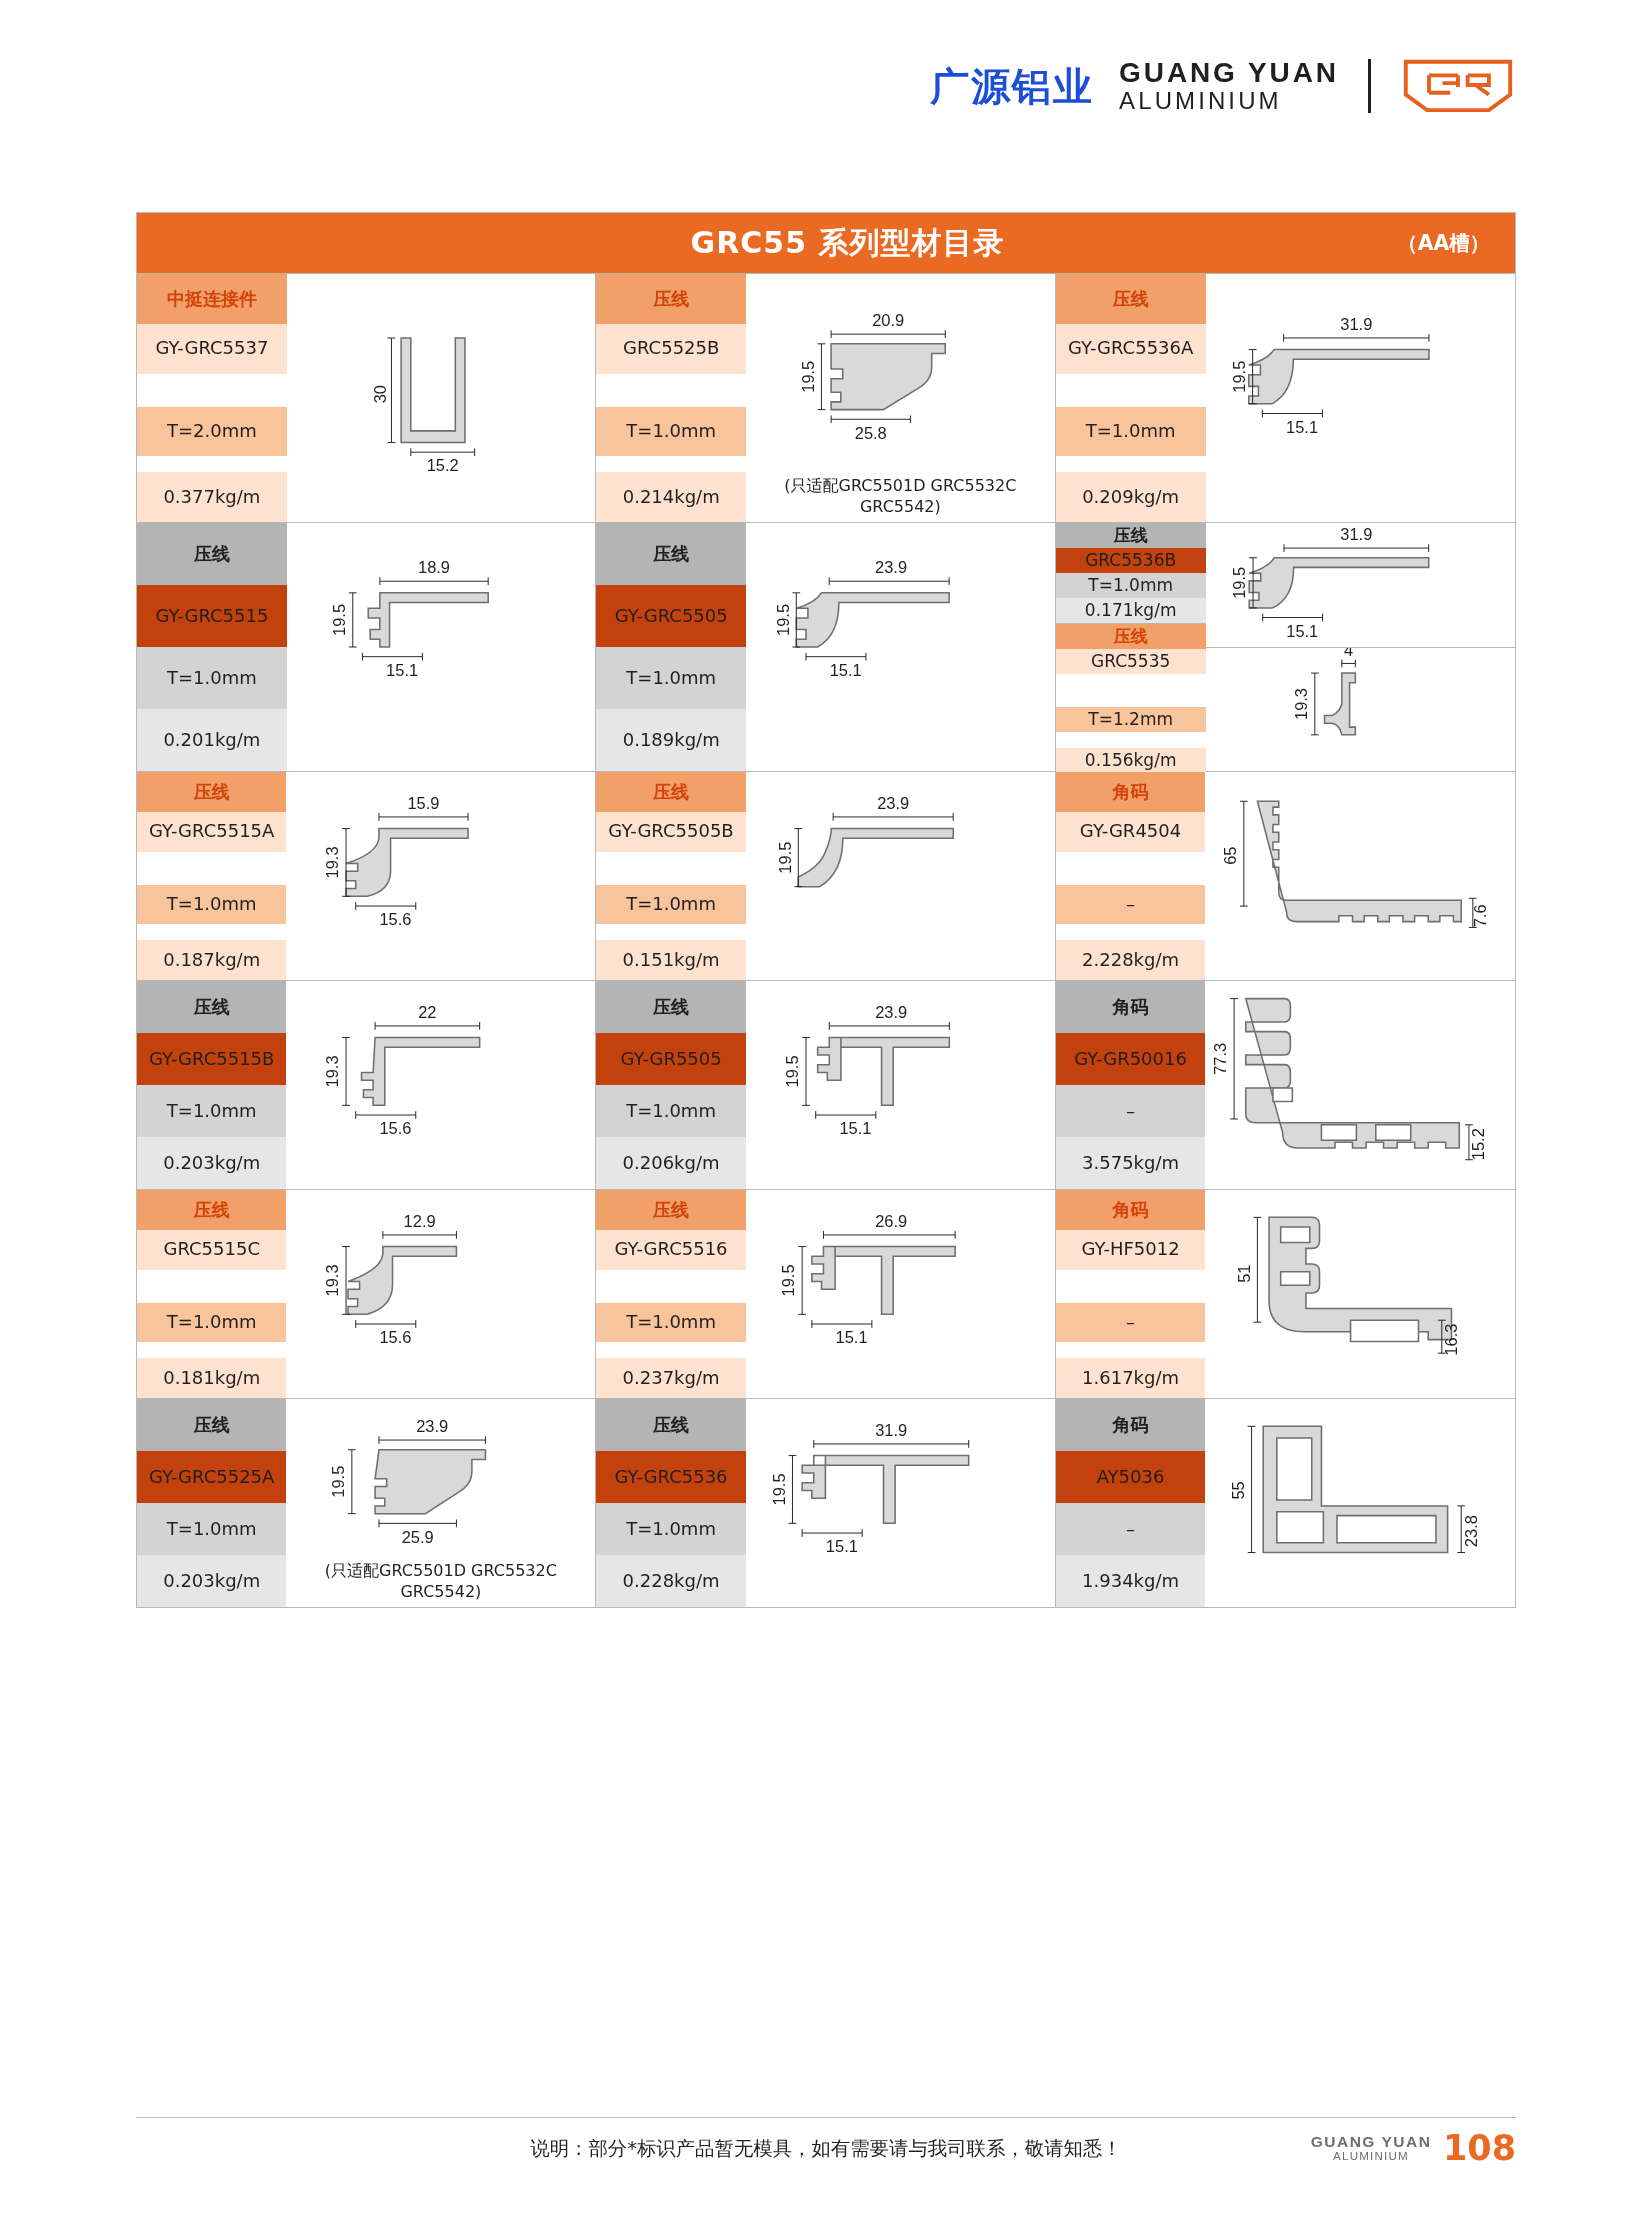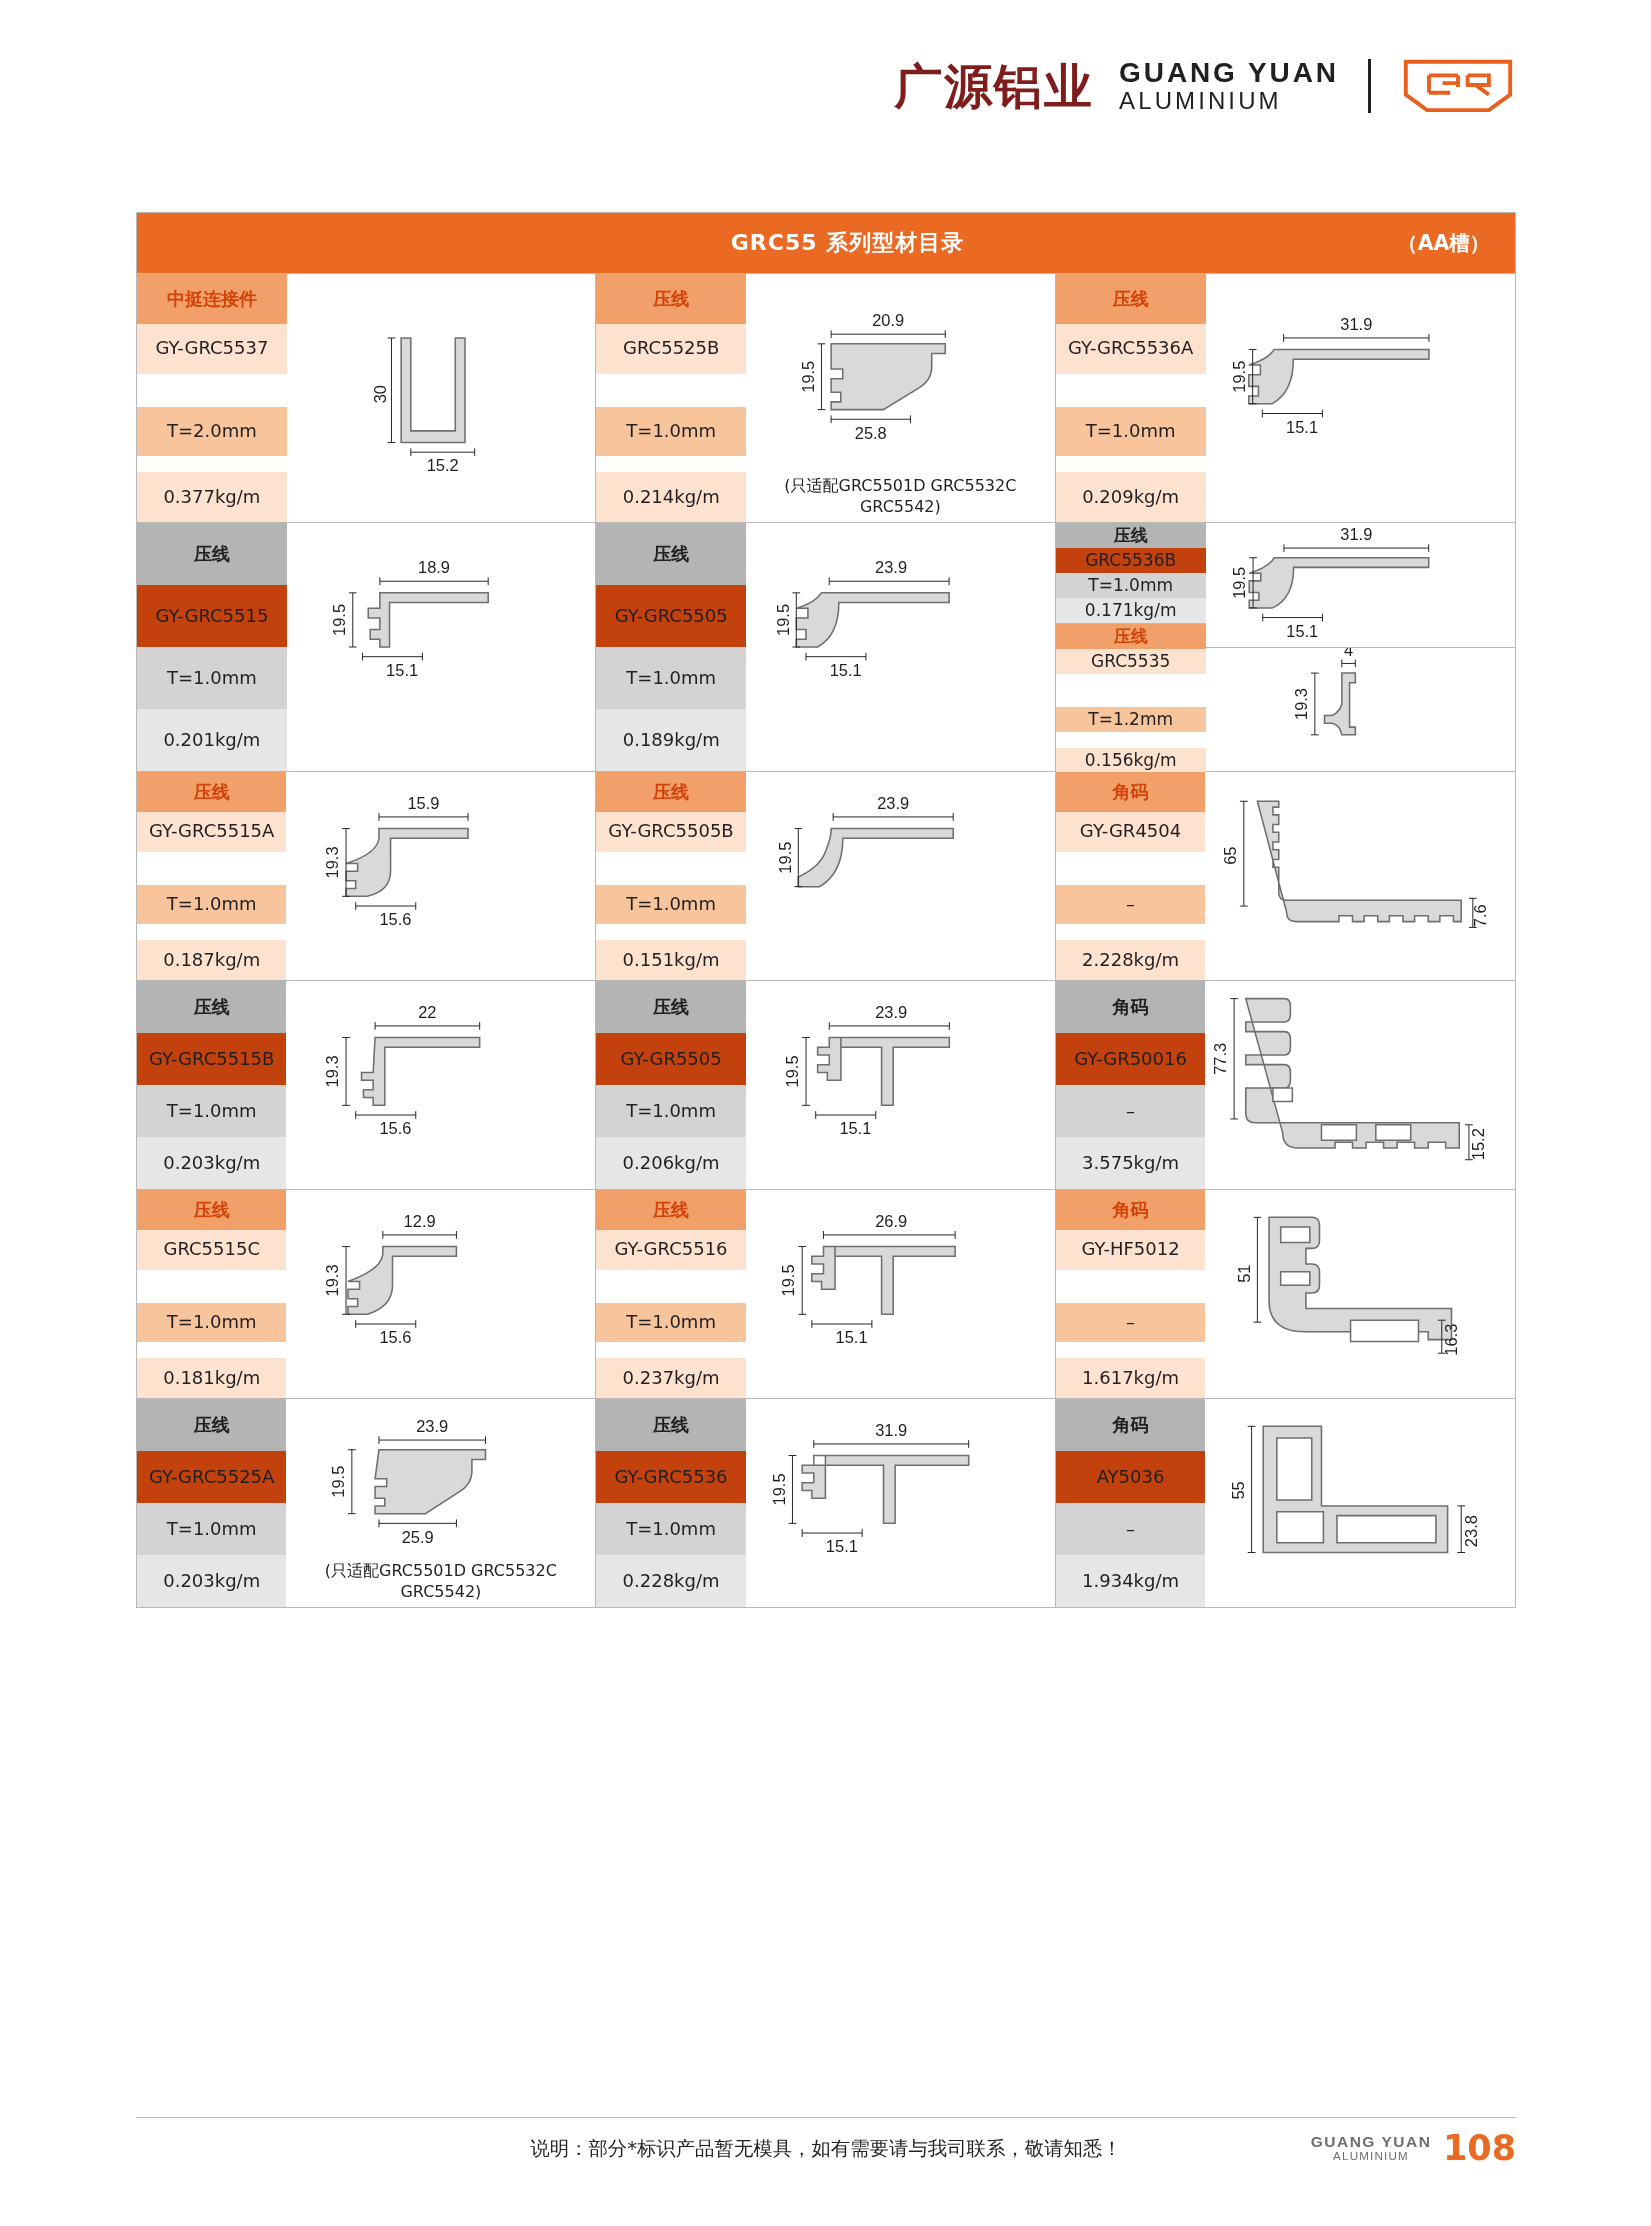--- a/index.html
+++ b/index.html
@@ -19,23 +19,23 @@
   .brand-bar {
     position: absolute;
     top: 56px;
     right: 136px;
     display: flex;
     align-items: center;
     gap: 21.3px;
   }
   .brand-cn {
     font-family: "DejaVu Sans", sans-serif;
-    font-size: 48px;
+    font-size: 39px;
     font-weight: bold;
-    color: #7f1d1d;
+    color: #1d4ed8;
     letter-spacing: 1.9px;
     line-height: 1;
   }
   .brand-en {
     display: flex;
     flex-direction: column;
     justify-content: center;
     line-height: 1.08;
     margin-left: 3.9px;
   }
@@ -76,21 +76,21 @@
   .title-bar {
     height: 60px;
     background: #ea6a23;
     color: #ffffff;
     display: flex;
     align-items: center;
     justify-content: center;
     position: relative;
   }
   .title-bar .main-title {
-    font-size: 22px;
+    font-size: 30px;
     font-weight: bold;
     letter-spacing: 1px;
     font-family: "DejaVu Sans", sans-serif;
     margin-left: 43px;
   }
   .title-bar .title-note {
     position: absolute;
     right: 25px;
     font-size: 20.4px;
     font-family: "DejaVu Sans", sans-serif;

